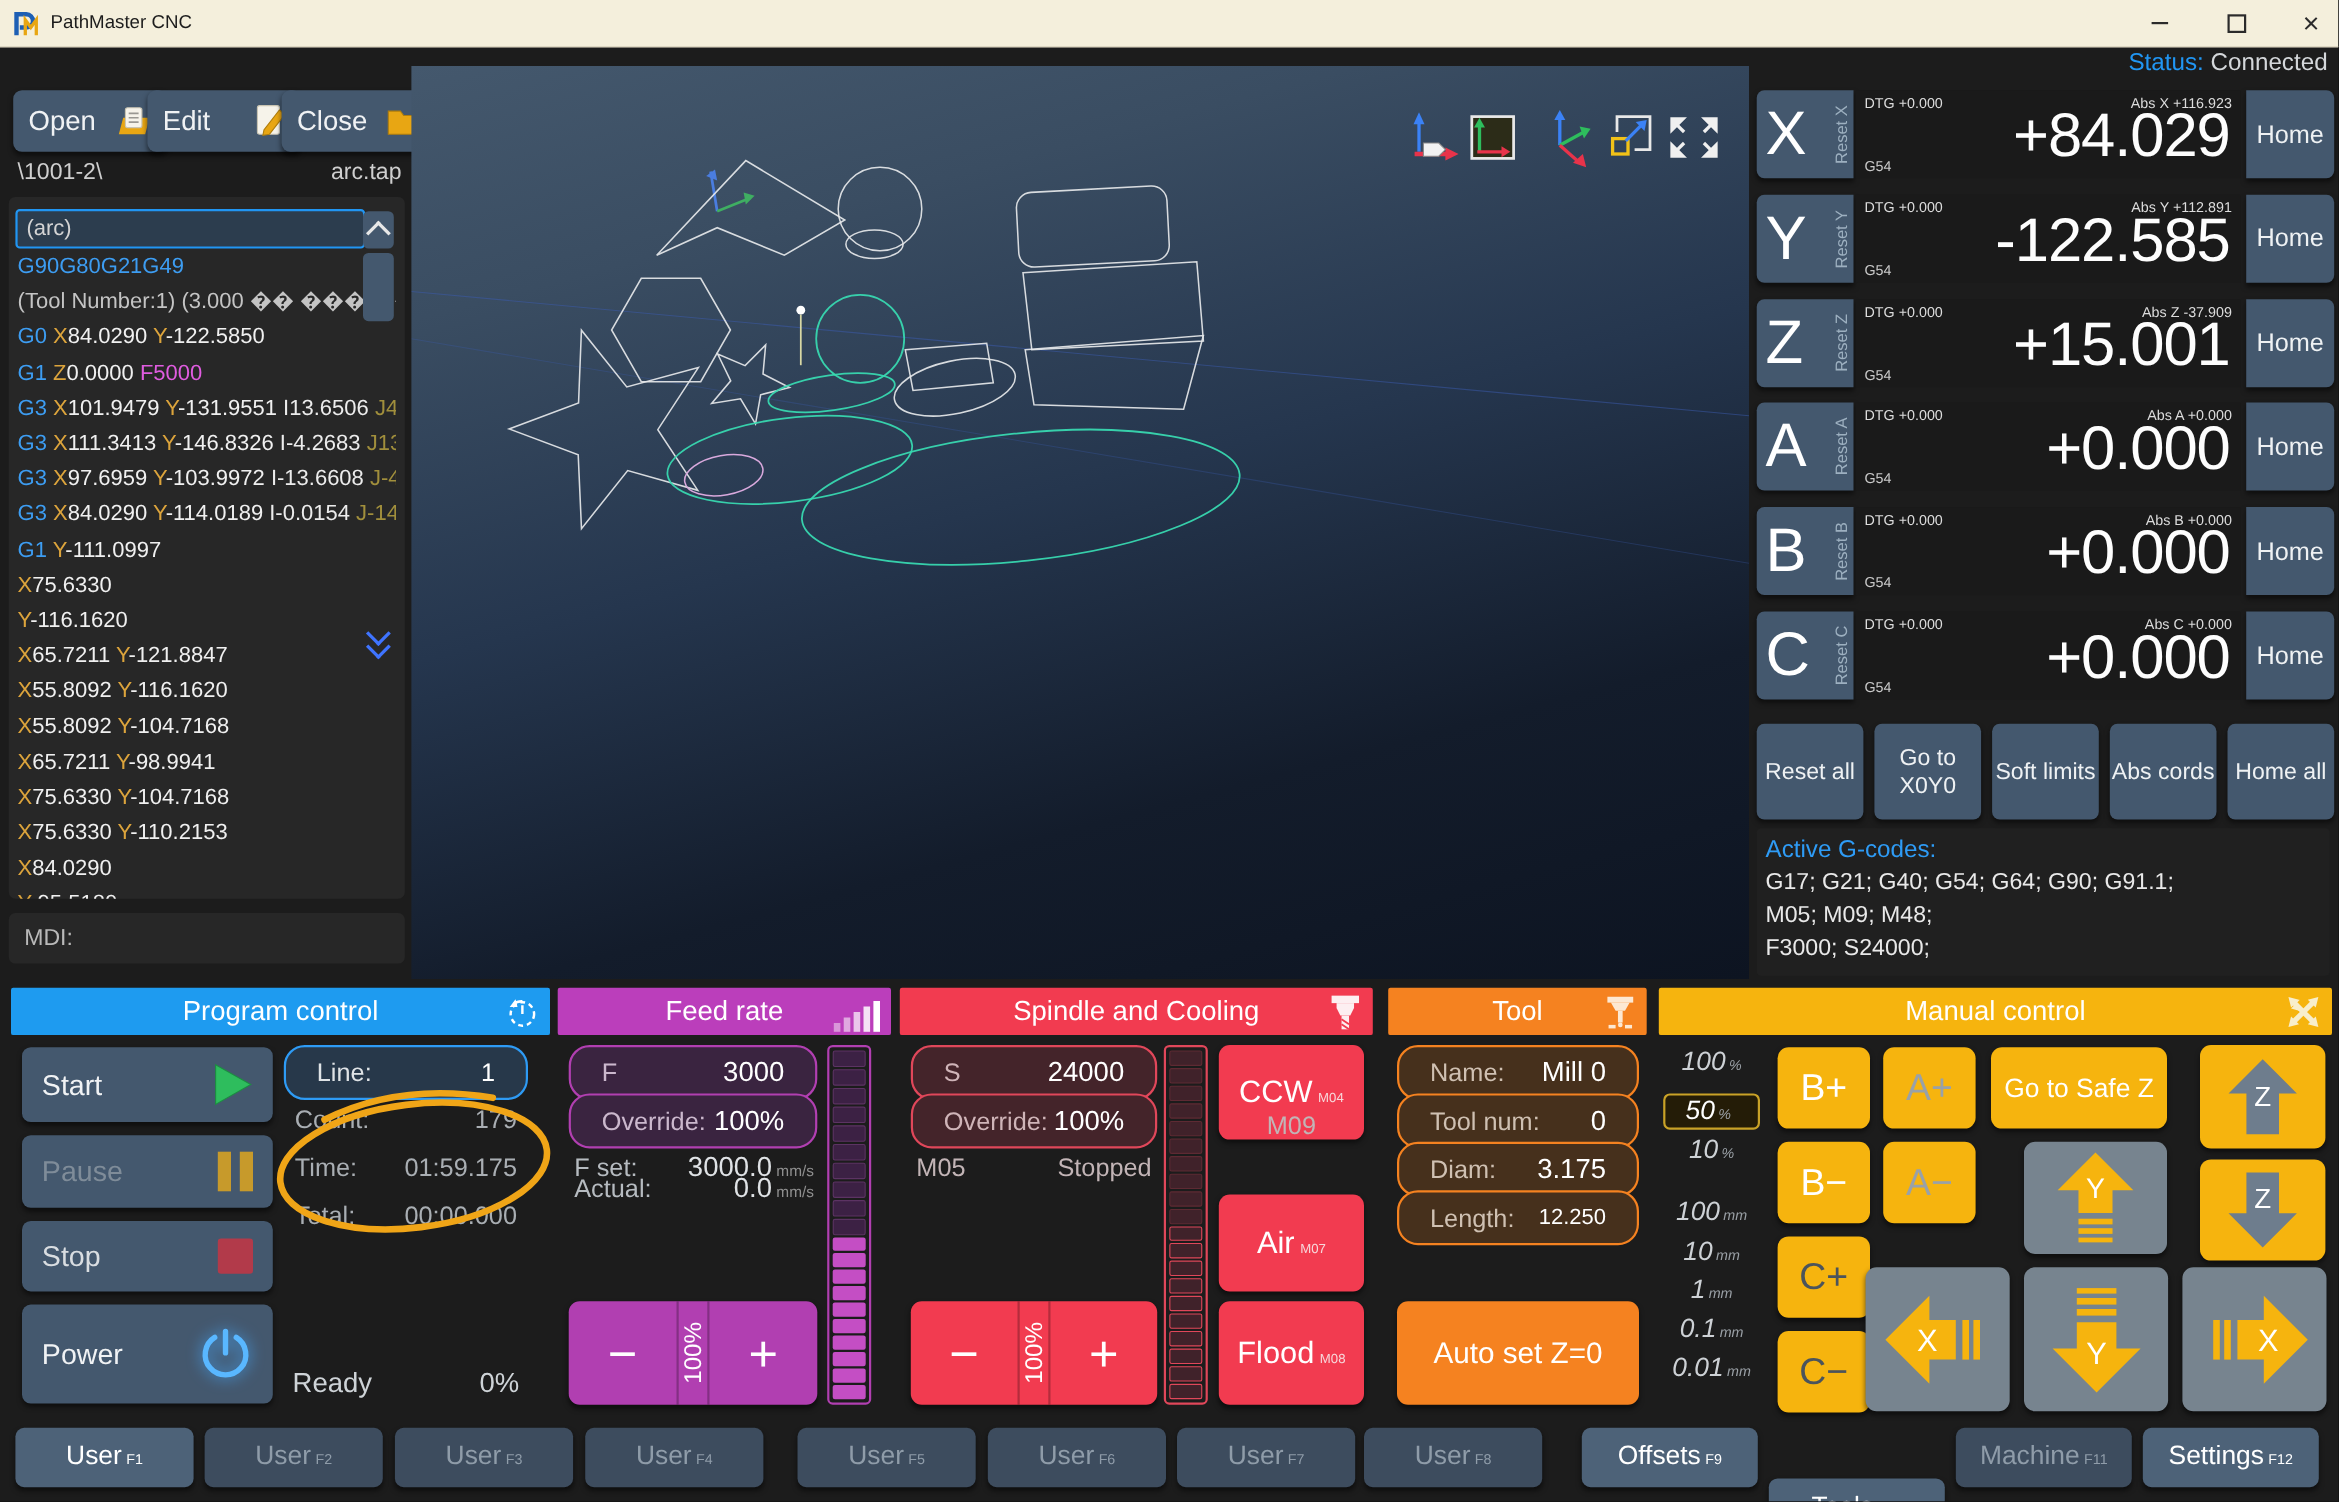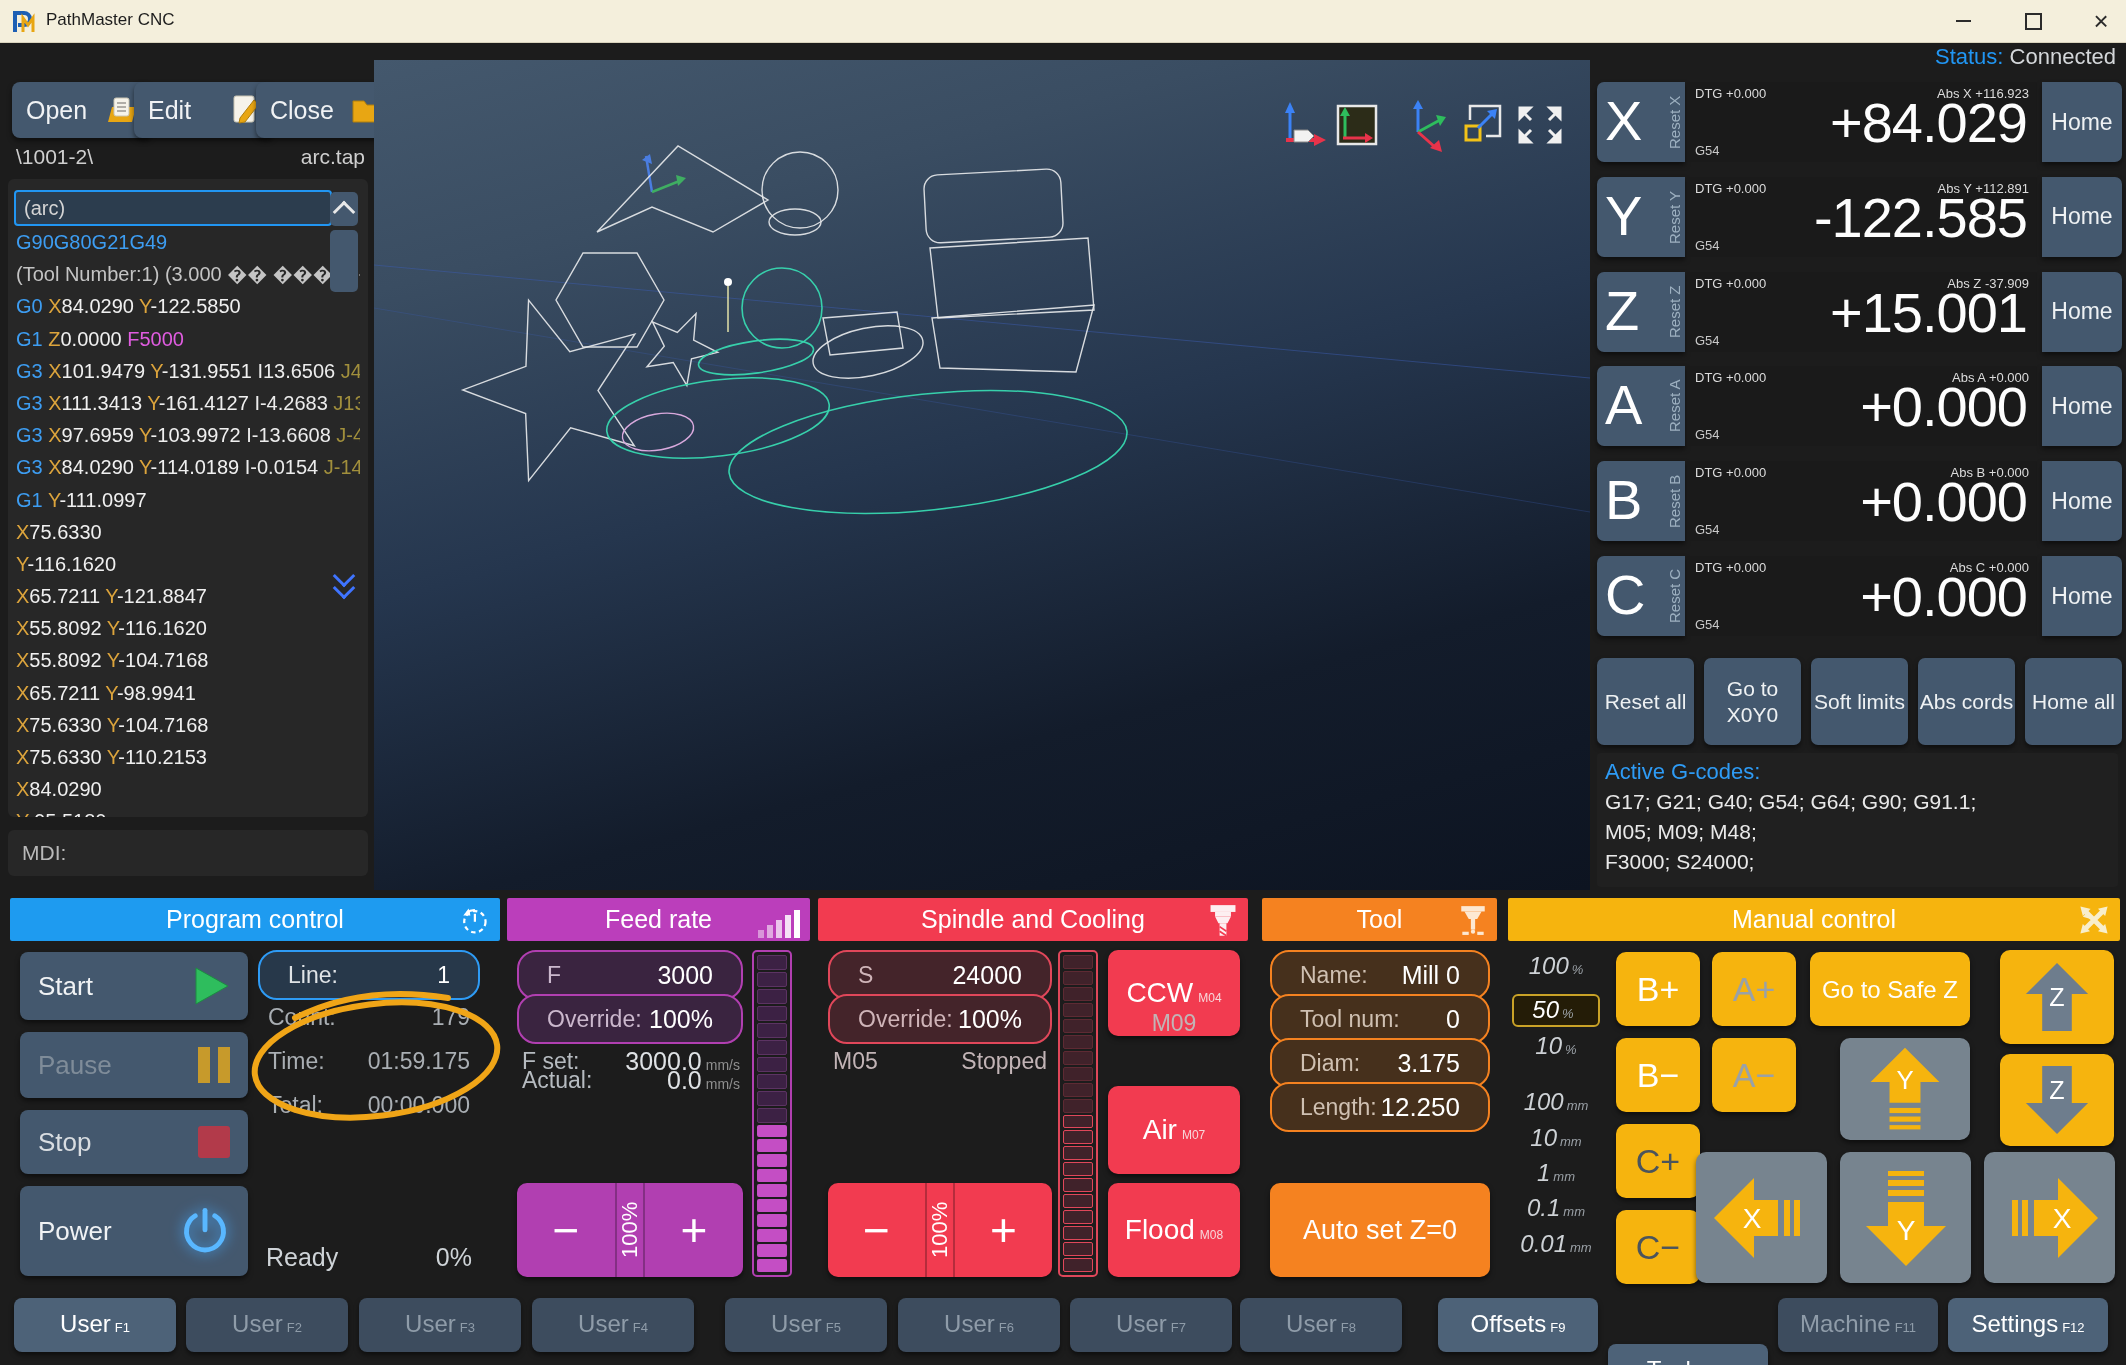--- a/index.html
+++ b/index.html
@@ -125,21 +125,21 @@
   </div>
 
   <div class="abs" id="gpanel">
     <div class="abs" id="selline">(arc)</div>
     <div class="abs" id="gcode-lines">
         <div class="gline"><span class="sg-g">G90G80G21G49</span></div>
         <div class="gline"><span class="sg-c">(Tool Number:1) (3.000 �� ���� ��</span></div>
         <div class="gline"><span class="sg-g">G0 </span><span class="sg-a">X</span><span class="sg-n">84.0290 </span><span class="sg-a">Y</span><span class="sg-n">-122.5850</span></div>
         <div class="gline"><span class="sg-g">G1 </span><span class="sg-a">Z</span><span class="sg-n">0.0000 </span><span class="sg-f">F5000</span></div>
         <div class="gline"><span class="sg-g">G3 </span><span class="sg-a">X</span><span class="sg-n">101.9479 </span><span class="sg-a">Y</span><span class="sg-n">-131.9551 </span><span class="sg-i">I13.6506 </span><span class="sg-j">J4.2683</span></div>
-        <div class="gline"><span class="sg-g">G3 </span><span class="sg-a">X</span><span class="sg-n">111.3413 </span><span class="sg-a">Y</span><span class="sg-n">-161.4127 </span><span class="sg-i">I-4.2683 </span><span class="sg-j">J13.6506</span></div>
+        <div class="gline"><span class="sg-g">G3 </span><span class="sg-a">X</span><span class="sg-n">111.3413 </span><span class="sg-a">Y</span><span class="sg-n">-146.8326 </span><span class="sg-i">I-4.2683 </span><span class="sg-j">J13.6506</span></div>
         <div class="gline"><span class="sg-g">G3 </span><span class="sg-a">X</span><span class="sg-n">97.6959 </span><span class="sg-a">Y</span><span class="sg-n">-103.9972 </span><span class="sg-i">I-13.6608 </span><span class="sg-j">J-4.2683</span></div>
         <div class="gline"><span class="sg-g">G3 </span><span class="sg-a">X</span><span class="sg-n">84.0290 </span><span class="sg-a">Y</span><span class="sg-n">-114.0189 </span><span class="sg-i">I-0.0154 </span><span class="sg-j">J-14.3108</span></div>
         <div class="gline"><span class="sg-g">G1 </span><span class="sg-a">Y</span><span class="sg-n">-111.0997</span></div>
         <div class="gline"><span class="sg-a">X</span><span class="sg-n">75.6330</span></div>
         <div class="gline"><span class="sg-a">Y</span><span class="sg-n">-116.1620</span></div>
         <div class="gline"><span class="sg-a">X</span><span class="sg-n">65.7211 </span><span class="sg-a">Y</span><span class="sg-n">-121.8847</span></div>
         <div class="gline"><span class="sg-a">X</span><span class="sg-n">55.8092 </span><span class="sg-a">Y</span><span class="sg-n">-116.1620</span></div>
         <div class="gline"><span class="sg-a">X</span><span class="sg-n">55.8092 </span><span class="sg-a">Y</span><span class="sg-n">-104.7168</span></div>
         <div class="gline"><span class="sg-a">X</span><span class="sg-n">65.7211 </span><span class="sg-a">Y</span><span class="sg-n">-98.9941</span></div>
         <div class="gline"><span class="sg-a">X</span><span class="sg-n">75.6330 </span><span class="sg-a">Y</span><span class="sg-n">-104.7168</span></div>
@@ -531,21 +531,21 @@
       <div class="abs fbox" style="left: 1270px; top: 994px; width: 220px; background: rgb(70, 48, 28); border: 2px solid rgb(245, 130, 32);">
         <span style="color:#cfc0b2">Tool num:</span>
         <span style="color:#fff;font-size:25px">0</span>
       </div>
       <div class="abs fbox" style="left: 1270px; top: 1038px; width: 220px; background: rgb(70, 48, 28); border: 2px solid rgb(245, 130, 32);">
         <span style="color:#cfc0b2">Diam:</span>
         <span style="color:#fff;font-size:25px">3.175</span>
       </div>
       <div class="abs fbox" style="left: 1270px; top: 1082px; width: 220px; background: rgb(70, 48, 28); border: 2px solid rgb(245, 130, 32);">
         <span style="color:#cfc0b2">Length:</span>
-        <span style="color:#fff;font-size:26px">12.250</span>
+        <span style="color:#fff;font-size:20px">12.250</span>
       </div>
     </div>
   <div class="abs" style="left:1270px;top:1183px;width:220px;height:94px;background:#f58220;border-radius:10px;box-shadow:0 3px 5px rgba(0,0,0,.5);display:flex;align-items:center;justify-content:center;color:#fff;font-size:27px">Auto set Z=0</div>
 
   <div class="phead" style="left:1508px;width:612px;background:#f6b40e">
     <span>Manual control</span>
     <svg class="hicon" width="32" height="32" viewBox="0 0 40 40" fill="#f8eecb">
       <polygon points="20,20 8,8 16,6 6,16"></polygon>
         <rect x="10" y="10" width="20" height="20" transform="rotate(45 20 20)" fill="none"></rect>
       <path d="M20 20 L9 9 M20 20 L31 9 M20 20 L9 31 M20 20 L31 31" stroke="#f8eecb" stroke-width="6"></path>

